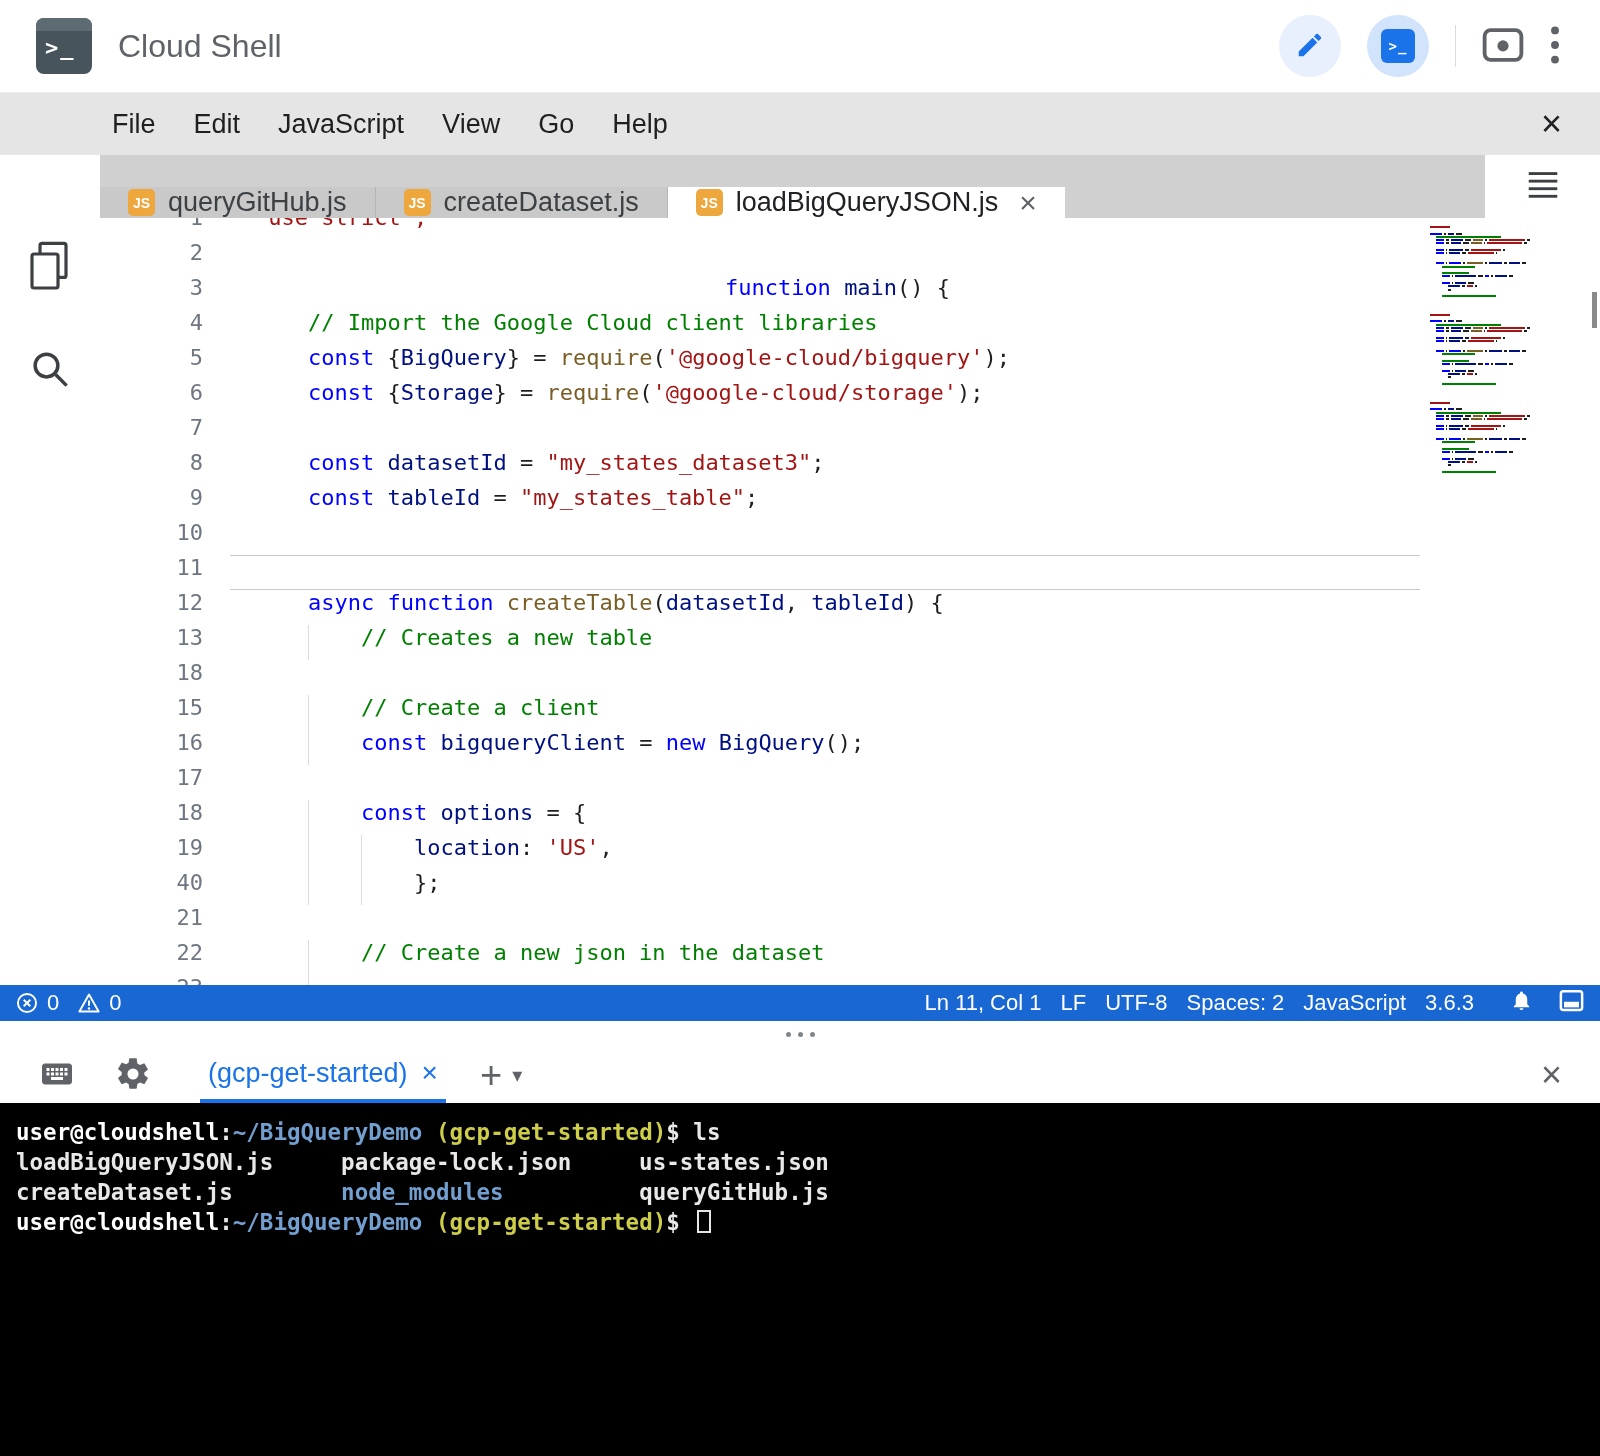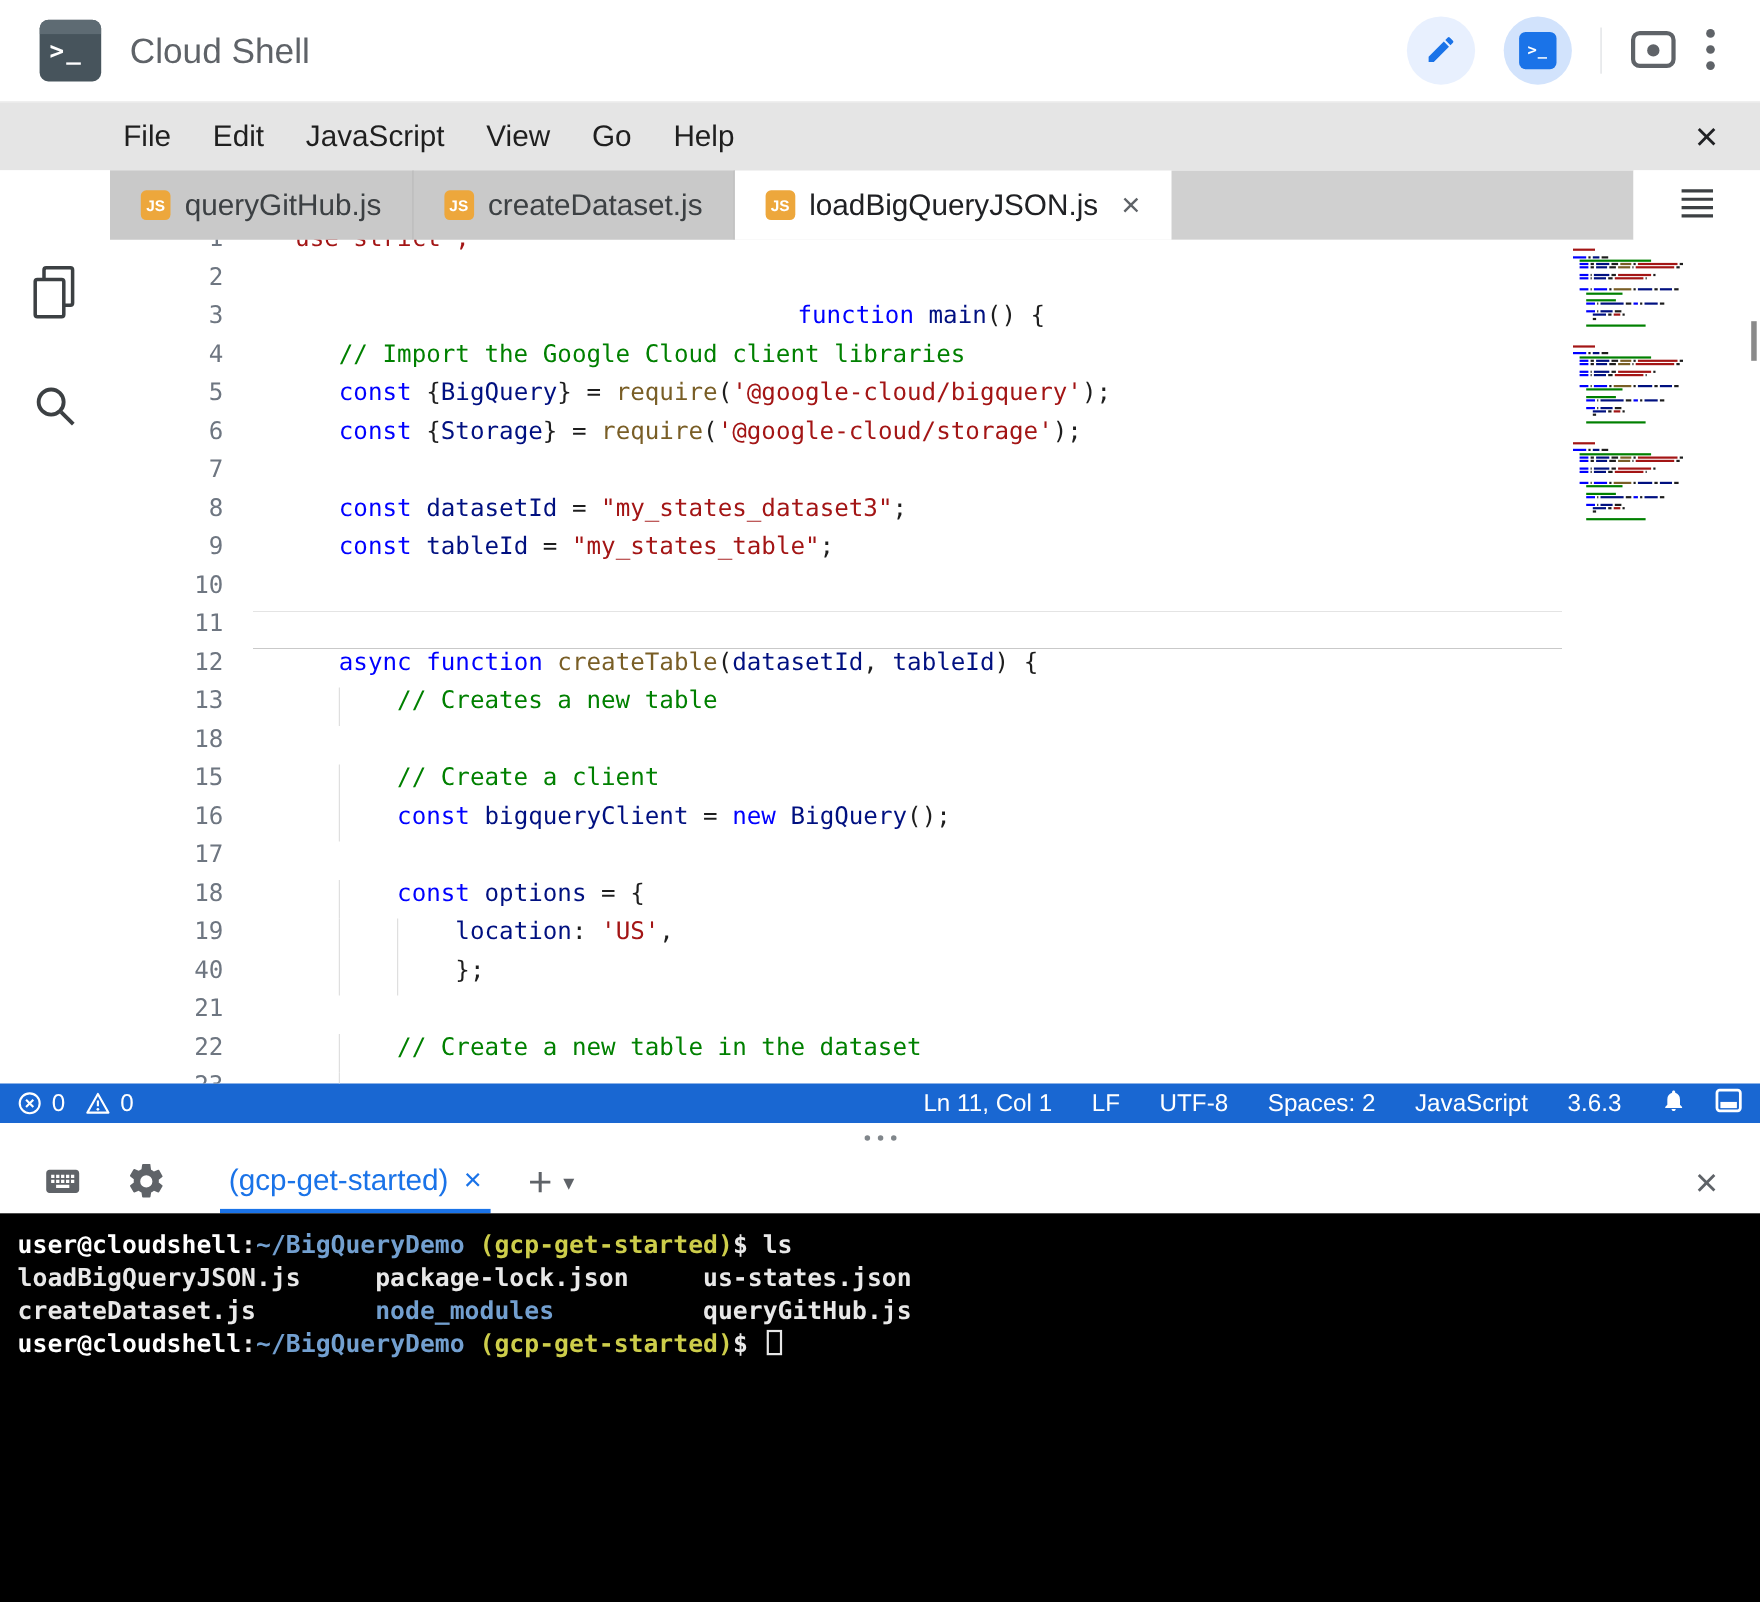--- a/index.html
+++ b/index.html
@@ -21,21 +21,21 @@
 
   
   .menu-bar { flex:0 0 62px; background:#e5e5e5; display:flex; align-items:center; }
   .menu-items { display:flex; padding-left:112px; }
   .menu-item { font-size:27px; color:#1f1f1f; margin-right:38px; cursor:pointer; }
   .menu-close { margin-left:auto; padding-right:38px; font-size:36px; font-weight:300; color:#202124; cursor:pointer; line-height:1; }
 
   
   .tab-row { flex:0 0 63px; display:flex; background:#fff; }
   .tab-spacer { width:100px; background:#fff; }
-  .tabs { flex:1; display:flex; background:#d0d0d0; }
+  .tabs { flex:1; display:flex; background:#d0d0d0;align-items:flex-end; }
   .tab { display:flex; align-items:center; gap:13px; padding:0 28px; font-size:27px; color:#3c4043; background:#c9c9c9; border-right:1px solid #b5b5b5; cursor:pointer; white-space:nowrap; }
   .tab.active { background:#fff; color:#202124; border-right:none; }
   .js-badge { width:27px; height:27px; border-radius:5px; background:#eda73c; color:#fff; font-weight:700; font-size:14px; display:flex; align-items:center; justify-content:center; flex:0 0 27px; }
   .tab-close { font-size:30px; color:#5f6368; margin-left:8px; line-height:1; }
   .tab-right { width:115px; background:#fff; display:flex; align-items:center; justify-content:center; }
 
   
   .editor-shell { flex:0 0 767px; display:flex; background:#fff; overflow:hidden; }
   .side { width:100px; display:flex; flex-direction:column; align-items:center; padding-top:20px; gap:42px; }
   .side .hbtn { width:60px; height:60px; }
@@ -50,21 +50,21 @@
   .mm-row { height:2px; margin-bottom:1.3px; white-space:nowrap; font-size:0; }
   .mm-seg { display:inline-block; height:2px; vertical-align:top; }
   .mm-gap { height:12px; }
   .scroll-thumb { position:absolute; right:3px; top:74px; width:5px; height:36px; background:#8a8a8a; }
 
   
   .status-bar { flex:0 0 36px; background:#1967d2; color:#fff; display:flex; align-items:center; font-size:22px; padding:0 16px; }
   .sb-left { display:flex; align-items:center; gap:9px; }
   .sb-left svg { display:block; }
   .sb-count { margin-right:10px; }
-  .sb-right { margin-left:auto; display:flex; align-items:center; gap:36px; }
+  .sb-right { margin-left:auto; display:flex; align-items:center; gap:19px; }
   .sb-item { cursor:pointer; white-space:nowrap; }
 
   
   .splitter { flex:0 0 26px; background:#fff; display:flex; align-items:center; justify-content:center; gap:7px; cursor:row-resize; }
   .dot { width:5px; height:5px; border-radius:50%; background:#80868b; }
 
   
   .panel-header { flex:0 0 56px; background:#fff; display:flex; align-items:center; }
   .panel-header .hbtn { margin-left:34px; }
   .panel-tab { height:100%; display:flex; align-items:center; gap:14px; margin-left:48px; padding:0 8px; color:#1a73e8; font-size:27px; border-bottom:4px solid #1a73e8; cursor:pointer; }
@@ -264,21 +264,21 @@
           <div class="code-line">
             <span class="ln">40</span>
             <span class="ct" style="padding-left: 25px;"><i class="guide" style="left: calc(4ch + 25px);"></i><i class="guide" style="left: calc(8ch + 25px);"></i><span>&nbsp;&nbsp;&nbsp;&nbsp;&nbsp;&nbsp;&nbsp;&nbsp;&nbsp;&nbsp;&nbsp;&nbsp;</span><span style="color: rgb(30, 30, 30);">};</span></span>
           </div>
           <div class="code-line">
             <span class="ln">21</span>
             <span class="ct" style="padding-left: 25px;"><span></span></span>
           </div>
           <div class="code-line">
             <span class="ln">22</span>
-            <span class="ct" style="padding-left: 25px;"><i class="guide" style="left: calc(4ch + 25px);"></i><span>&nbsp;&nbsp;&nbsp;&nbsp;&nbsp;&nbsp;&nbsp;&nbsp;</span><span style="color: rgb(0, 128, 0);">// Create a new table in the dataset</span></span>
+            <span class="ct" style="padding-left: 25px;"><i class="guide" style="left: calc(4ch + 25px);"></i><span>&nbsp;&nbsp;&nbsp;&nbsp;&nbsp;&nbsp;&nbsp;&nbsp;</span><span style="color: rgb(0, 128, 0);">// Create a new json in the dataset</span></span>
           </div>
           <div class="code-line">
             <span class="ln">23</span>
             <span class="ct" style="padding-left: 25px;"><i class="guide" style="left: calc(4ch + 25px);"></i><span>&nbsp;&nbsp;&nbsp;&nbsp;&nbsp;&nbsp;&nbsp;&nbsp;</span></span>
           </div>
         </div>
       <div class="minimap" id="minimap">
           <div class="mm-row" style="padding-left: 0px;"><span class="mm-seg" style="width: 19.5px; background: rgb(163, 21, 21); margin-right: 2px;"></span></div>
           <div class="mm-row" style="padding-left: 0px;"></div>
           <div class="mm-row" style="padding-left: 0px;"><span class="mm-seg" style="width: 12px; background: rgb(0, 0, 255); margin-right: 2px;"></span><span class="mm-seg" style="width: 1.5px; background: rgb(30, 30, 30); margin-right: 2px;"></span><span class="mm-seg" style="width: 6px; background: rgb(0, 16, 128); margin-right: 2px;"></span><span class="mm-seg" style="width: 6px; background: rgb(30, 30, 30); margin-right: 2px;"></span></div>

